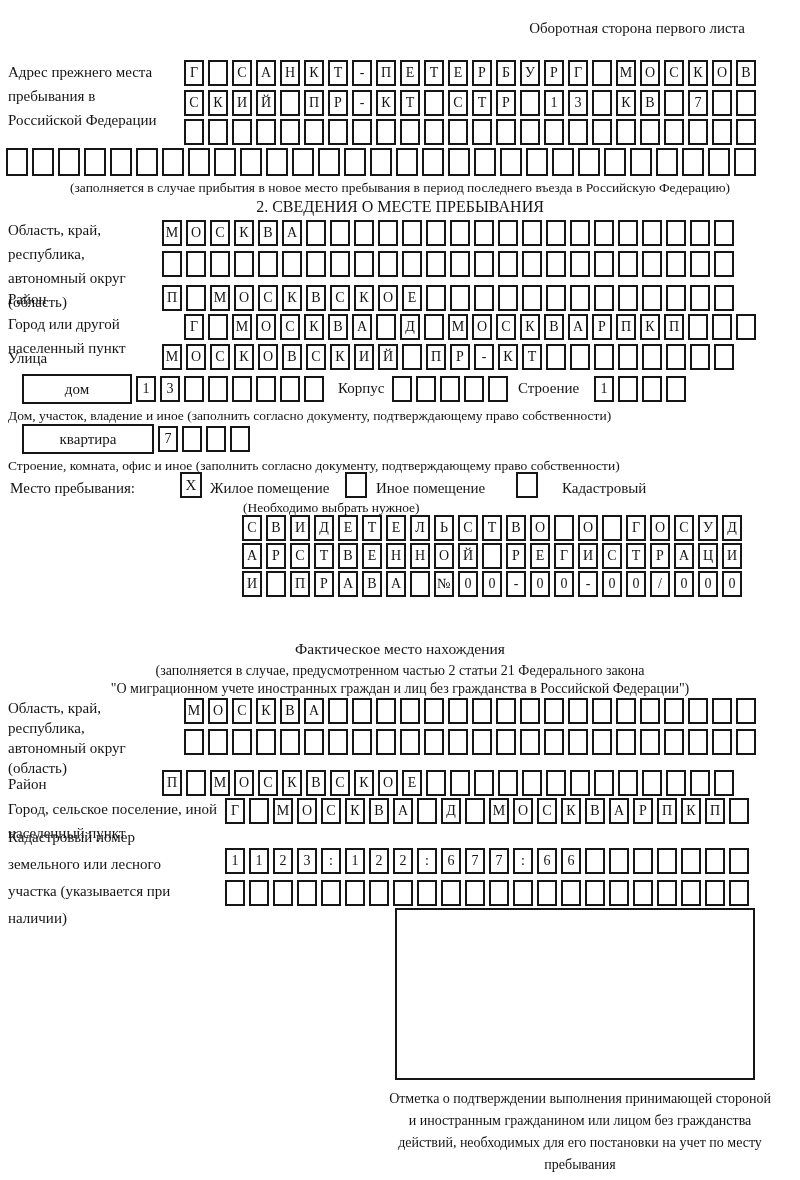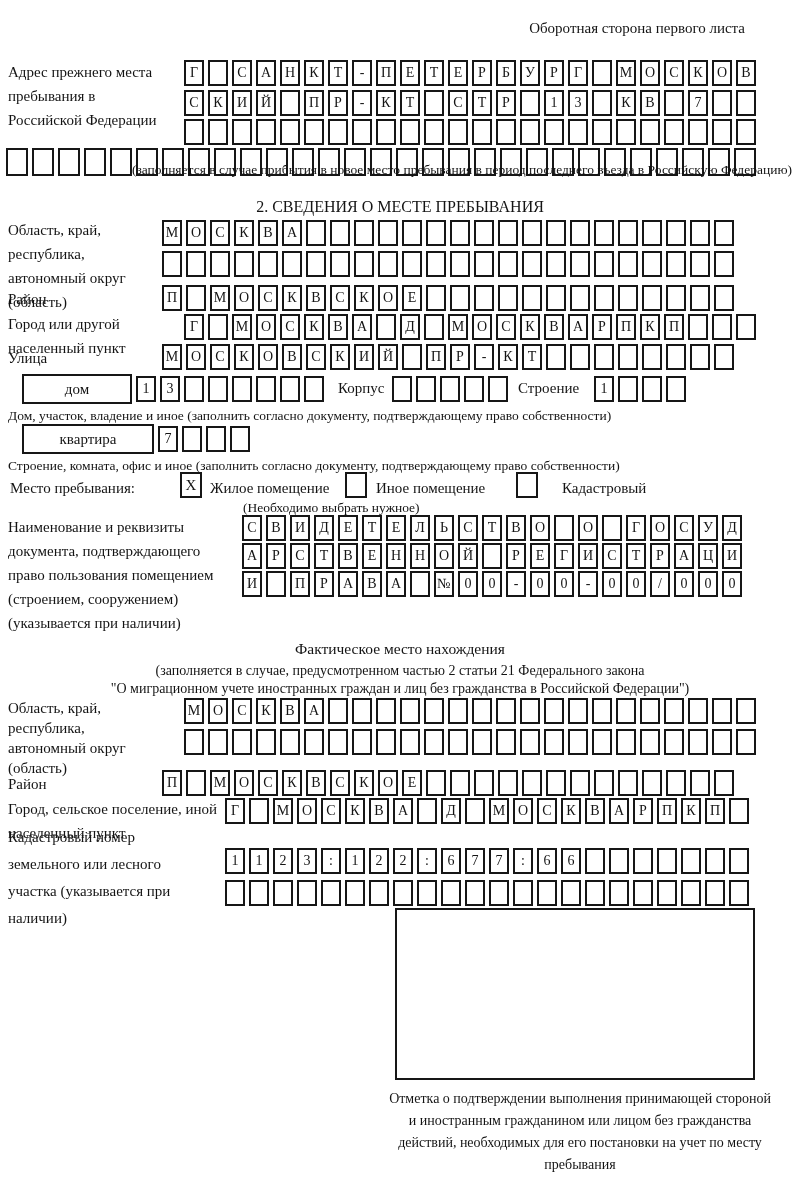--- a/index.html
+++ b/index.html
@@ -146,21 +146,21 @@
       <div class="cell"></div>
       <div class="cell"></div>
       <div class="cell"></div>
       <div class="cell"></div>
       <div class="cell"></div>
       <div class="cell"></div>
       <div class="cell"></div>
       <div class="cell"></div>
       <div class="cell"></div>
     </div>
-  <div class="abs note center" style="top:162px;text-align:right;">(заполняется в случае прибытия в новое место пребывания в период последнего въезда в Российскую Федерацию)</div>
+  <div class="abs note center" style="top:180px;">(заполняется в случае прибытия в новое место пребывания в период последнего въезда в Российскую Федерацию)</div>
 
   <div class="abs center bold" style="top:198px;font-size:16px;">2. СВЕДЕНИЯ О МЕСТЕ ПРЕБЫВАНИЯ</div>
 
   <div class="abs flabel" style="left:8px;top:218px;width:120px;">Область, край, республика, автономный округ (область)</div>
   <div class="abs cells" style="left:162px;top:220px;">
       <div class="cell">М</div>
       <div class="cell">О</div>
       <div class="cell">С</div>
       <div class="cell">К</div>
       <div class="cell">В</div>
@@ -334,21 +334,20 @@
 
   <div class="abs flabel" style="left:10px;top:476px;text-align:center;">Место пребывания:</div>
   <div class="abs cbox" style="left:180px;top:472px;">X</div>
   <div class="abs flabel" style="left:210px;top:476px;">Жилое помещение</div>
   <div class="abs cbox" style="left:345px;top:472px;"></div>
   <div class="abs flabel" style="left:376px;top:476px;">Иное помещение</div>
   <div class="abs cbox" style="left:516px;top:472px;"></div>
   <div class="abs flabel" style="left:562px;top:476px;">Кадастровый</div>
   <div class="abs note" style="left:243px;top:500px;">(Необходимо выбрать нужное)</div>
 
-  <div class="abs flabel" style="left:8px;top:515px;width:225px;">Наименование и реквизиты документа, подтверждающего право пользования помещением (строением, сооружением) (указывается при наличии)</div>
   <div class="abs cells" style="left:242px;top:515px;">
       <div class="cell">С</div>
       <div class="cell">В</div>
       <div class="cell">И</div>
       <div class="cell">Д</div>
       <div class="cell">Е</div>
       <div class="cell">Т</div>
       <div class="cell">Е</div>
       <div class="cell">Л</div>
       <div class="cell">Ь</div>

